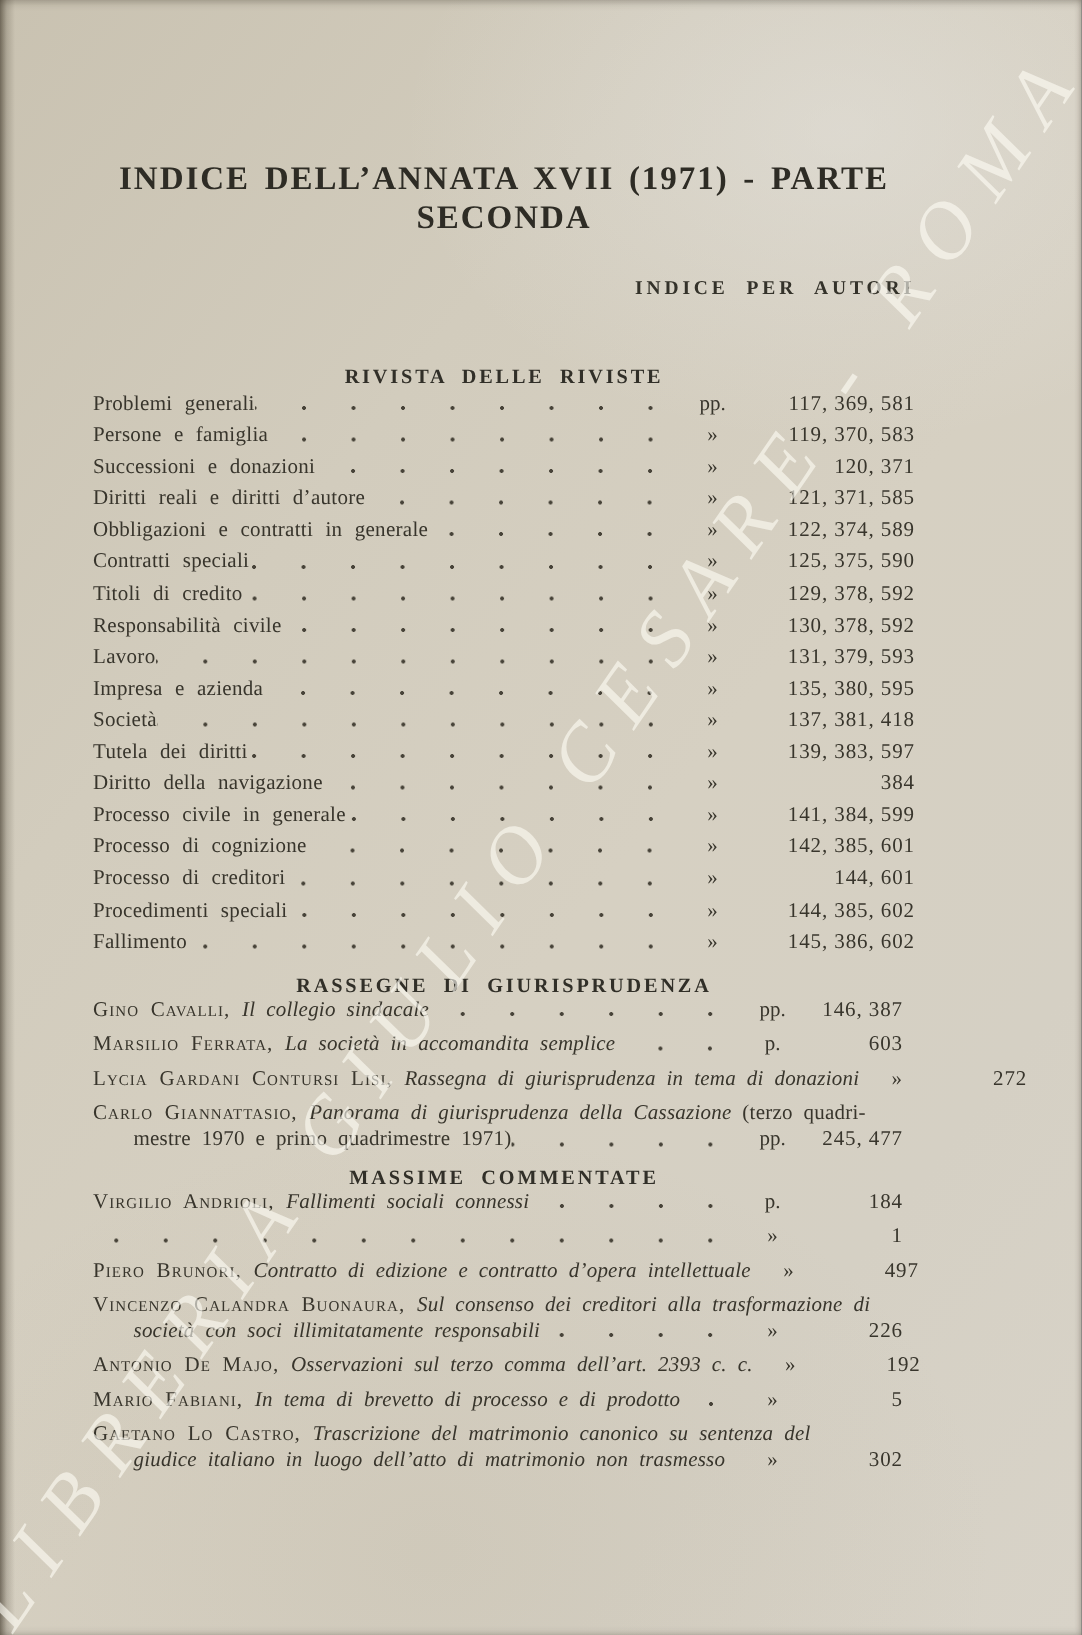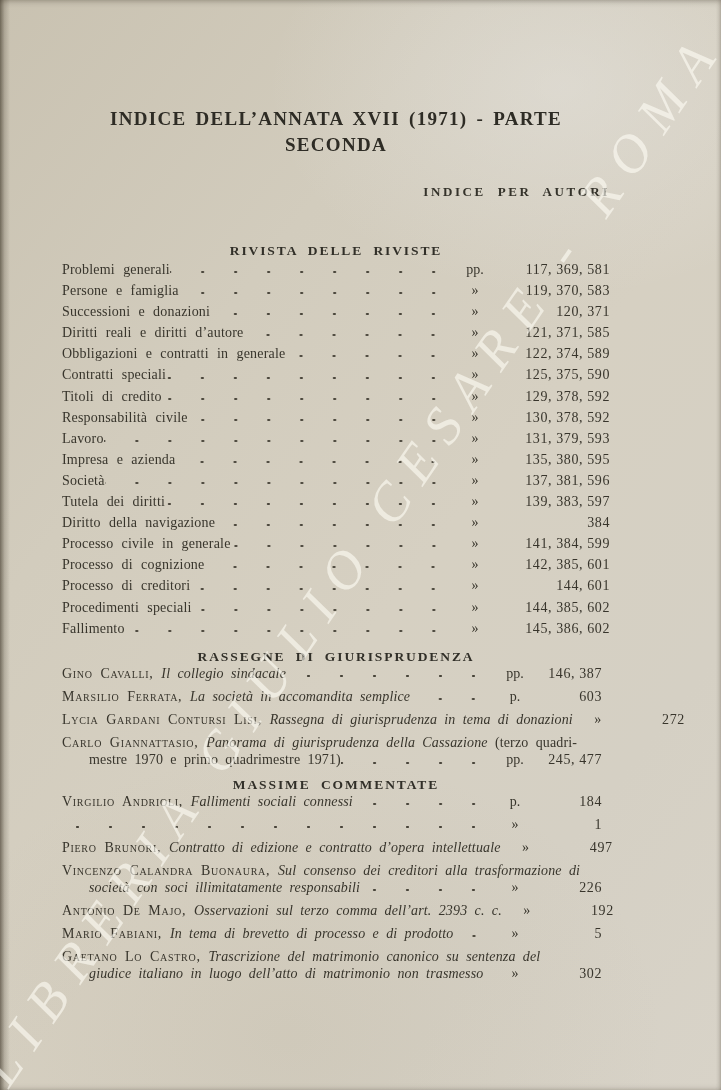--- a/index.html
+++ b/index.html
@@ -25,21 +25,21 @@
     position:absolute;left:-6px;top:1048px;
     transform:rotate(-55.5deg);transform-origin:0 50%;
     font-style:italic;font-size:54px;letter-spacing:15px;white-space:nowrap;
     color:rgba(253,251,244,.62);
     z-index:5;pointer-events:none;
   }
   .content{position:absolute;left:62px;top:0;width:548px;z-index:2;}
   .content *{margin:0;}
   h1.title{
     margin-top:106px;text-align:center;
-    font-size:19px;font-weight:700;letter-spacing:1.3px;word-spacing:3px;
+    font-size:22px;font-weight:700;letter-spacing:1.3px;word-spacing:3px;
     line-height:26px;color:#2e2c25;
   }
   h2.subtitle{
     margin-top:26px;text-align:right;
     font-size:13px;font-weight:700;letter-spacing:2.6px;word-spacing:6px;
     line-height:16px;color:#34322a;
   }
   .sec-heading{
     text-align:center;font-size:13.5px;font-weight:700;
     letter-spacing:1.9px;word-spacing:5px;line-height:16px;color:#312f28;
@@ -137,21 +137,21 @@
           <div class="trow">
             <span class="lbl">Impresa e azienda</span>
             <span class="leader"></span>
             <span class="mark">»</span>
             <span class="pages">135, 380, 595</span>
           </div>
           <div class="trow">
             <span class="lbl">Società</span>
             <span class="leader"></span>
             <span class="mark">»</span>
-            <span class="pages">137, 381, 596</span>
+            <span class="pages">137, 381, 418</span>
           </div>
           <div class="trow">
             <span class="lbl">Tutela dei diritti</span>
             <span class="leader"></span>
             <span class="mark">»</span>
             <span class="pages">139, 383, 597</span>
           </div>
           <div class="trow">
             <span class="lbl">Diritto della navigazione</span>
             <span class="leader"></span>

